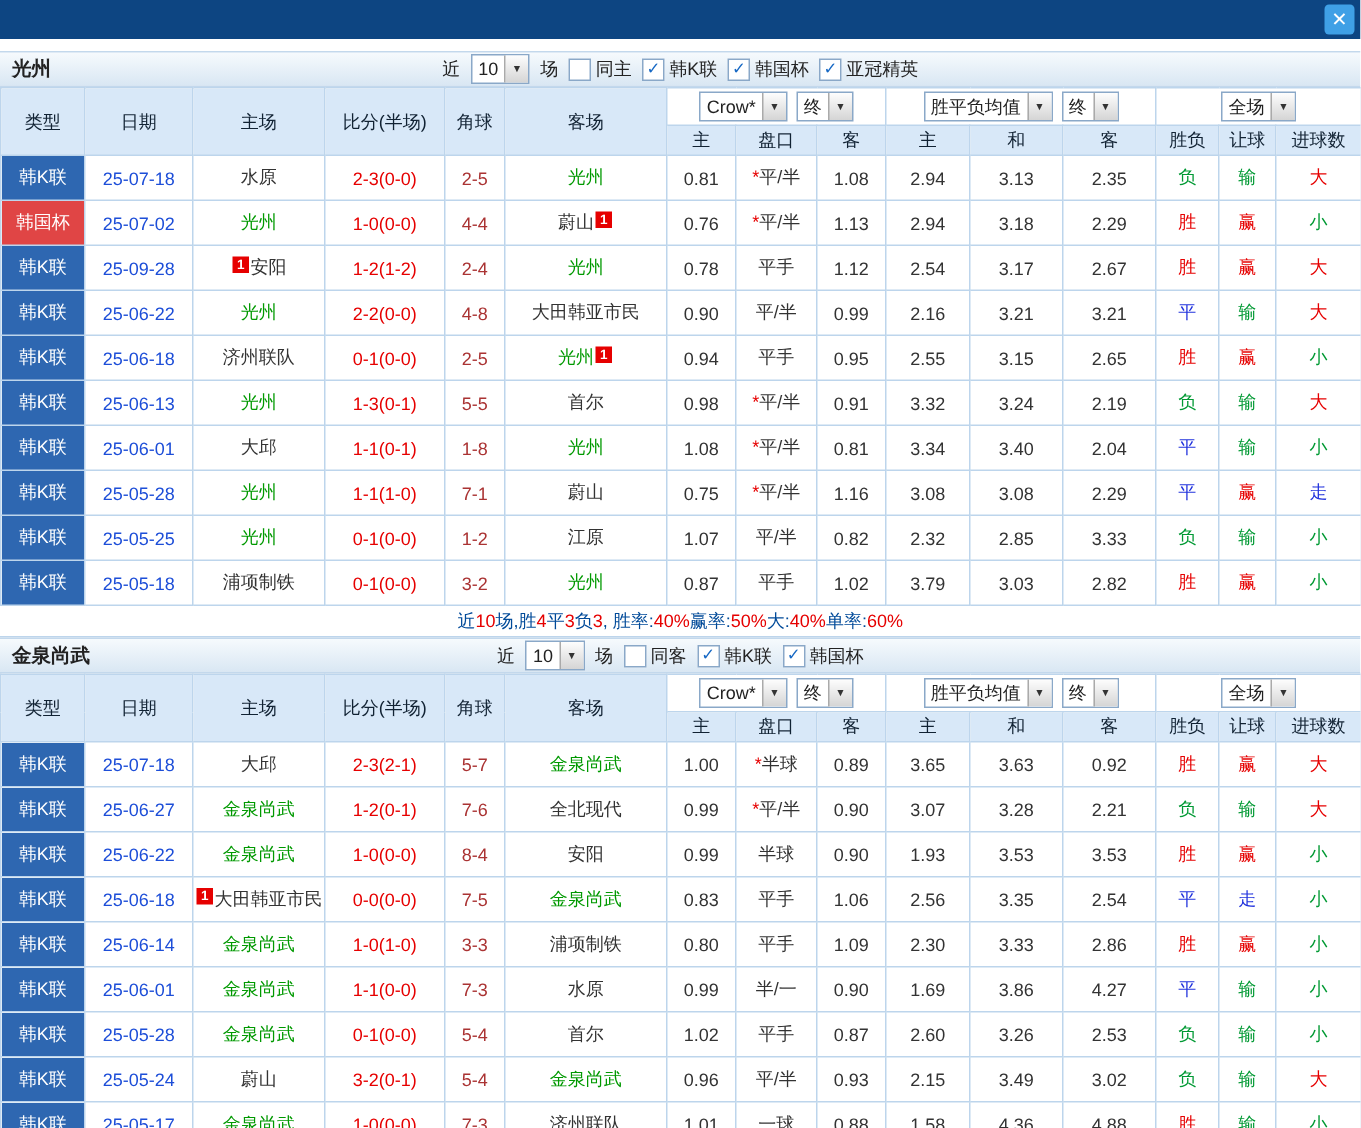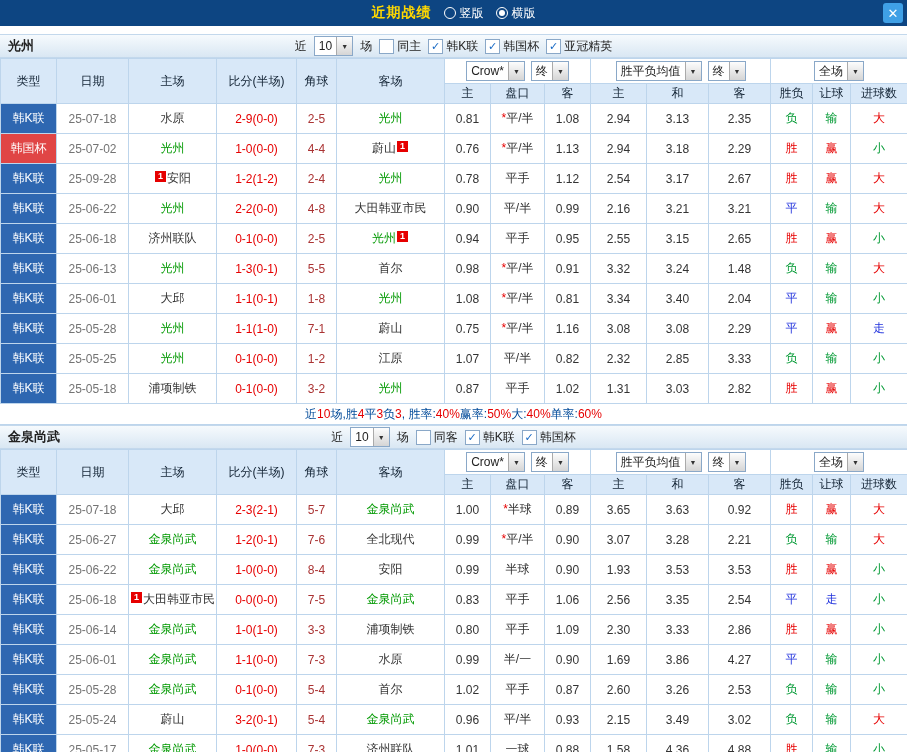--- a/index.html
+++ b/index.html
@@ -40,51 +40,38 @@
   
   table.grid{border-collapse:collapse;table-layout:fixed;width:907px}
   .grid th,.grid td{border:1px solid var(--grid-border);text-align:center;overflow:hidden;white-space:nowrap;padding:0}
   .grid thead th{background:var(--header-bg);font-weight:normal;color:#123;font-size:12px}
   .grid thead tr:nth-child(1) th{height:24px}
   .grid thead tr:nth-child(2) th{height:19px}
   .grid thead th.h-sel{background:#fff}
   .grid thead th.h-sel .sel{margin:0 3px}
   .grid tbody td{height:29px;background:#fff}
   td.type{color:#fff}
-  td.date{color:#737373}
+  td.date{color:#1d4ed8}
   .team{color:#333}
   .team.hl{color:var(--team-green)}
   td.score{color:var(--score-red)}
   td.corner{color:var(--corner)}
   td.odd,td.avg,td.handicap{color:#333}
   .hstar{color:var(--handicap-star)}
   .badge{display:inline-block;background:var(--score-red);color:#fff;font-size:9px;font-weight:bold;
     width:11px;height:11px;line-height:11px;text-align:center;position:relative;top:-3px;margin:0 1px}
   
   .summary{height:20px;display:flex;align-items:center;justify-content:center;border-bottom:1px solid var(--grid-border)}
   .sum-base{color:var(--summary-base)}
   .sum-red{color:var(--summary-red)}
 </style>
 </head>
 <body>
 
 <div class="topbar">
-  <div class="topbar-center">
-    <span class="title">近期战绩</span>
-    <span class="radios">
-        <label class="radio-opt">
-          <span class="radio"></span>
-          <span>竖版</span>
-        </label>
-        <label class="radio-opt">
-          <span class="radio on"></span>
-          <span>横版</span>
-        </label>
-      </span>
-  </div>
   <span class="close">✕</span>
 </div>
 
 <div id="sections">
     <div class="section first">
       <div class="secbar">
         <span class="teamname">光州</span>
         <div class="ctrls">
           <span class="lbl">近</span>
           <span class="sel">
@@ -165,21 +152,21 @@
             <th class="h-sub">胜负</th>
             <th class="h-sub">让球</th>
             <th class="h-sub">进球数</th>
           </tr>
         </thead>
         <tbody>
           <tr class="row">
             <td class="type" style="background: rgb(46, 103, 177);">韩K联</td>
             <td class="date">25-07-18</td>
             <td class="team-cell"><span class="team">水原</span></td>
-            <td class="score">2-9(0-0)</td>
+            <td class="score">2-3(0-0)</td>
             <td class="corner">2-5</td>
             <td class="team-cell"><span class="team hl">光州</span></td>
             <td class="odd">0.81</td>
             <td class="handicap"><span class="hstar">*</span><span>平/半</span></td>
             <td class="odd">1.08</td>
             <td class="avg">2.94</td>
             <td class="avg">3.13</td>
             <td class="avg">2.35</td>
             <td class="res" style="color: rgb(0, 153, 51);">负</td>
             <td class="res" style="color: rgb(0, 153, 51);">输</td>
@@ -258,21 +245,21 @@
             <td class="date">25-06-13</td>
             <td class="team-cell"><span class="team hl">光州</span></td>
             <td class="score">1-3(0-1)</td>
             <td class="corner">5-5</td>
             <td class="team-cell"><span class="team">首尔</span></td>
             <td class="odd">0.98</td>
             <td class="handicap"><span class="hstar">*</span><span>平/半</span></td>
             <td class="odd">0.91</td>
             <td class="avg">3.32</td>
             <td class="avg">3.24</td>
-            <td class="avg">1.48</td>
+            <td class="avg">2.19</td>
             <td class="res" style="color: rgb(0, 153, 51);">负</td>
             <td class="res" style="color: rgb(0, 153, 51);">输</td>
             <td class="res" style="color: rgb(230, 0, 0);">大</td>
           </tr>
           <tr class="row">
             <td class="type" style="background: rgb(46, 103, 177);">韩K联</td>
             <td class="date">25-06-01</td>
             <td class="team-cell"><span class="team">大邱</span></td>
             <td class="score">1-1(0-1)</td>
             <td class="corner">1-8</td>
@@ -324,21 +311,21 @@
           <tr class="row">
             <td class="type" style="background: rgb(46, 103, 177);">韩K联</td>
             <td class="date">25-05-18</td>
             <td class="team-cell"><span class="team">浦项制铁</span></td>
             <td class="score">0-1(0-0)</td>
             <td class="corner">3-2</td>
             <td class="team-cell"><span class="team hl">光州</span></td>
             <td class="odd">0.87</td>
             <td class="handicap">平手</td>
             <td class="odd">1.02</td>
-            <td class="avg">1.31</td>
+            <td class="avg">3.79</td>
             <td class="avg">3.03</td>
             <td class="avg">2.82</td>
             <td class="res" style="color: rgb(230, 0, 0);">胜</td>
             <td class="res" style="color: rgb(230, 0, 0);">赢</td>
             <td class="res" style="color: rgb(0, 153, 51);">小</td>
           </tr>
         </tbody>
       </table>
       <div class="summary">
         <span class="sum-base">近</span>

